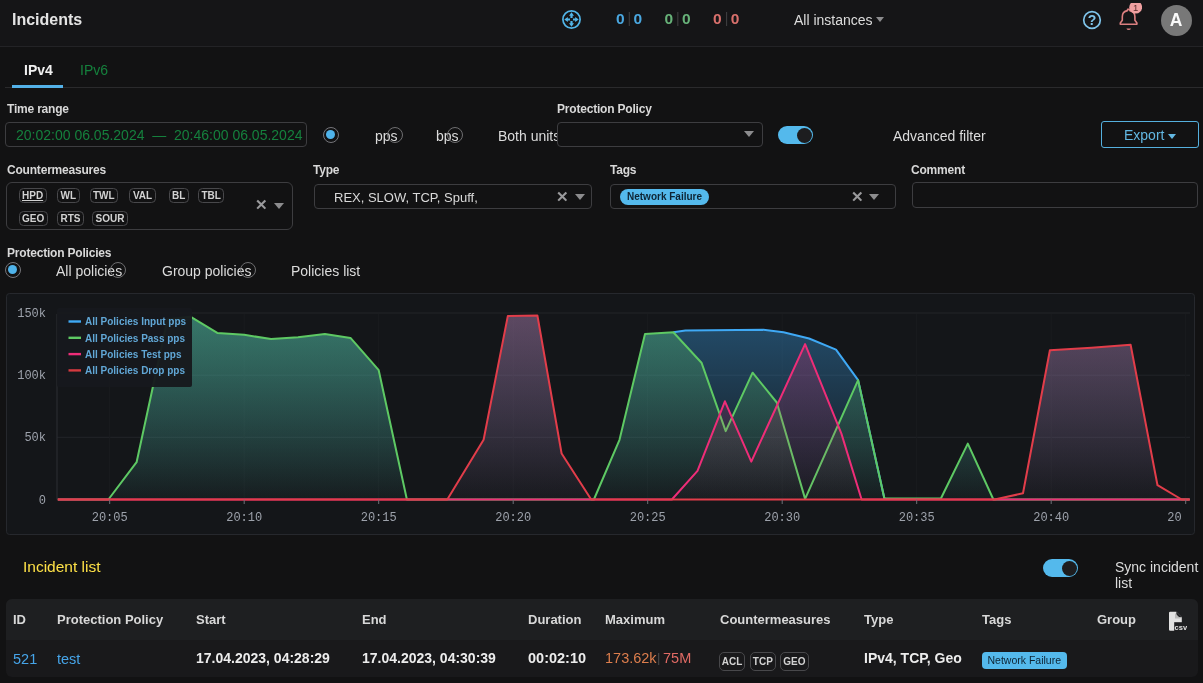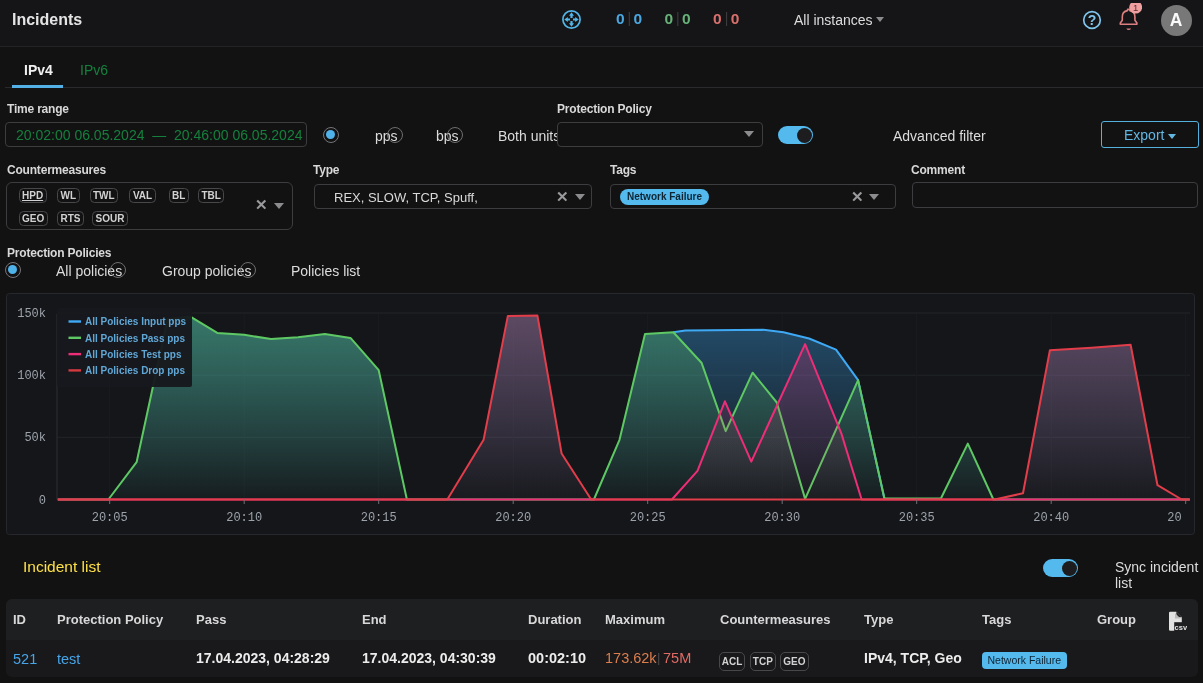--- a/index.html
+++ b/index.html
@@ -192,21 +192,21 @@
 </svg>
 
 <div class="abs" style="left:7px;top:558px;font-size:15.5px;font-weight:normal;color:#fde047;margin-left:16px;">Incident list</div>
 <div class="toggle" style="left:1043px;top:559px;"></div>
 <div class="rlab" style="left:1087px;top:559px;">Sync incident list</div>
 
 <div class="abs" style="left:6px;top:591px;width:1192px;height:78px;background:#19191b;border-radius:6px;overflow:hidden;margin-top:8px;">
   <div class="abs" style="left:0;top:0;width:100%;height:41px;background:#1e1f21;"></div>
   <div class="abs" style="top:13px;left:7px;font-size:13px;font-weight:bold;color:#d8d8d8;">ID</div>
   <div class="abs" style="top:13px;left:51px;font-size:13px;font-weight:bold;color:#d8d8d8;">Protection Policy</div>
-  <div class="abs" style="top:13px;left:190px;font-size:13px;font-weight:bold;color:#d8d8d8;">Pass</div>
+  <div class="abs" style="top:13px;left:190px;font-size:13px;font-weight:bold;color:#d8d8d8;">Start</div>
   <div class="abs" style="top:13px;left:356px;font-size:13px;font-weight:bold;color:#d8d8d8;">End</div>
   <div class="abs" style="top:13px;left:522px;font-size:13px;font-weight:bold;color:#d8d8d8;">Duration</div>
   <div class="abs" style="top:13px;left:599px;font-size:13px;font-weight:bold;color:#d8d8d8;">Maximum</div>
   <div class="abs" style="top:13px;left:714px;font-size:13px;font-weight:bold;color:#d8d8d8;">Countermeasures</div>
   <div class="abs" style="top:13px;left:858px;font-size:13px;font-weight:bold;color:#d8d8d8;">Type</div>
   <div class="abs" style="top:13px;left:976px;font-size:13px;font-weight:bold;color:#d8d8d8;">Tags</div>
   <div class="abs" style="top:13px;left:1091px;font-size:13px;font-weight:bold;color:#d8d8d8;">Group</div>
   <svg class="abs" style="left:1157px;top:11px;" width="24" height="24" viewBox="0 0 24 24">
     <path d="M6 3 a1.2 1.2 0 0 1 1.2 -1.2 h6.1 l5.5 5.5 v12.2 a1.2 1.2 0 0 1 -1.2 1.2 h-10.4 a1.2 1.2 0 0 1 -1.2 -1.2 Z" fill="#e2e2e2"></path>
     <path d="M13.3 1.8 v5.5 h5.5 Z" fill="#1e1f21"></path>

